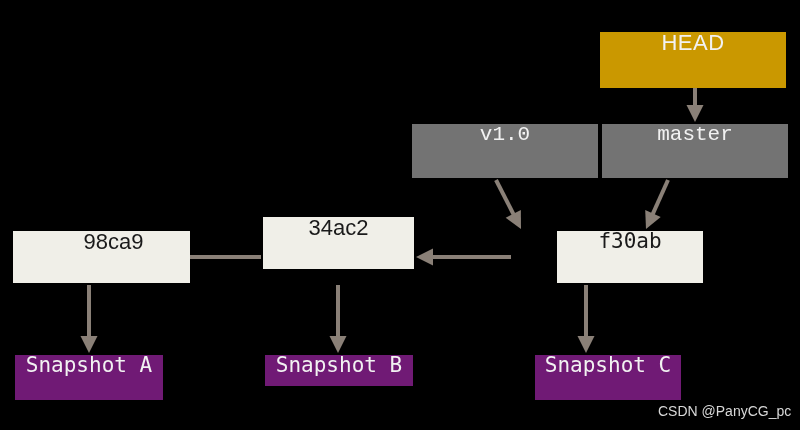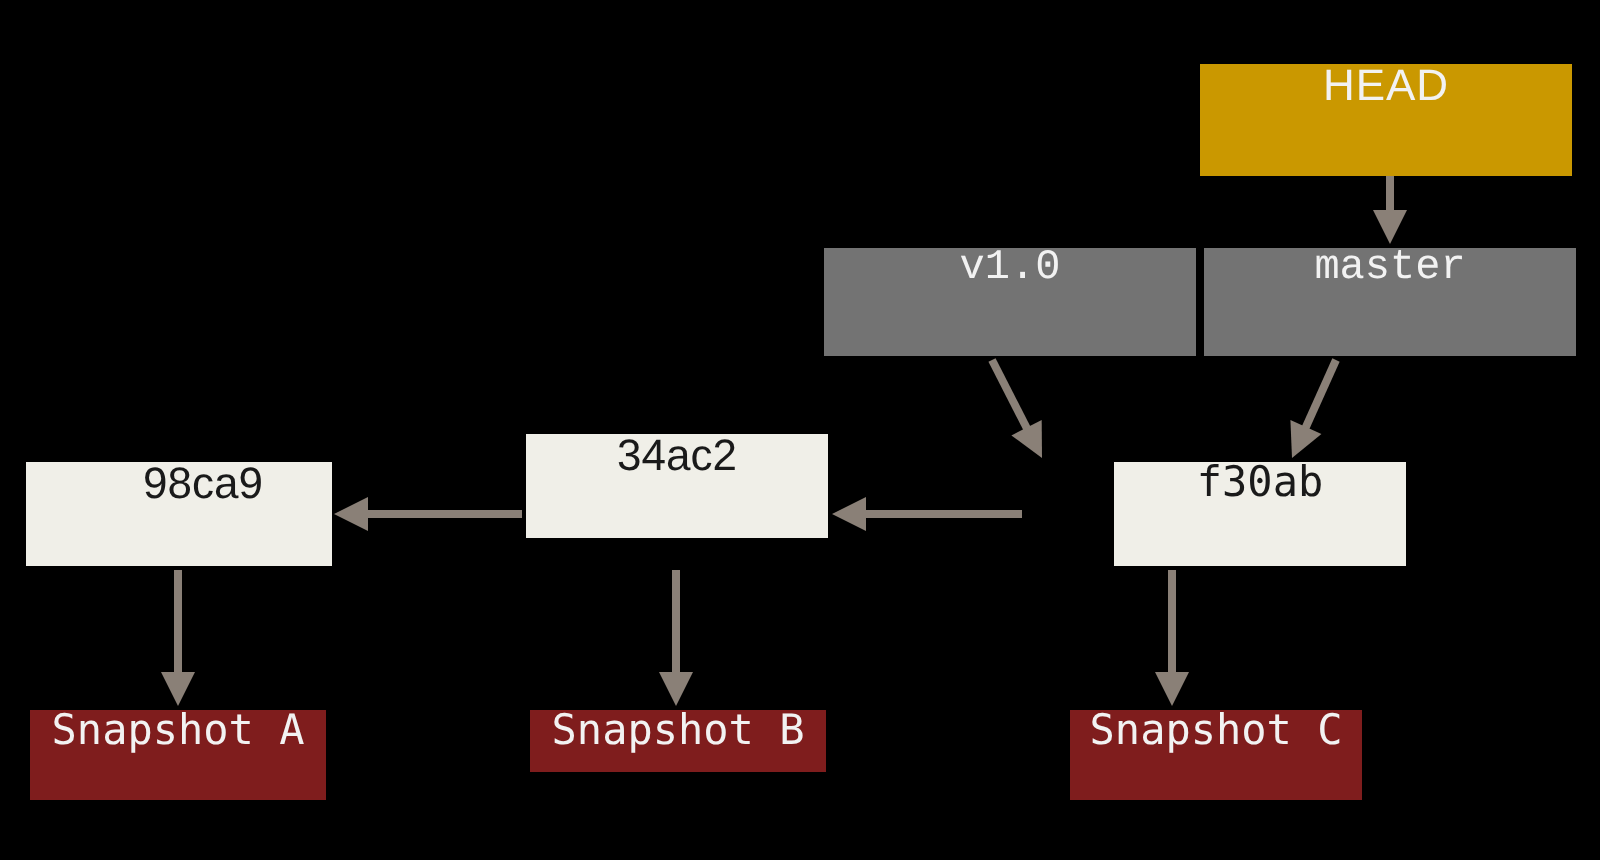--- a/index.html
+++ b/index.html
@@ -40,21 +40,21 @@
   .node-commit {
     background: #f0efe8;
     color: #1a1a1a;
     font-size: 22px;
   }
   .node-commit.mono {
     font-family: "DejaVu Sans Mono", monospace;
     font-size: 21px;
   }
   .node-snapshot {
-    background: #7f1d1d;
+    background: #701a75;
     color: #f2f2f2;
     font-family: "DejaVu Sans Mono", monospace;
     font-size: 21px;
   }
   #arrows {
     position: absolute;
     left: 0;
     top: 0;
     width: 800px;
     height: 430px;
@@ -104,20 +104,21 @@
       </g>
       <g>
         <line x1="586" y1="285" x2="586" y2="338" stroke="#8a8077" stroke-width="4"></line>
         <polygon points="586,353 577.5,336 594.5,336" fill="#8a8077"></polygon>
       </g>
     </svg>
   <div id="nodes">
       <div class="node node-head" style="left: 600px; top: 32px; width: 186px; height: 56px;"><span>HEAD</span></div>
       <div class="node node-ref" style="left: 412px; top: 124px; width: 186px; height: 54px;"><span>v1.0</span></div>
       <div class="node node-ref" style="left: 602px; top: 124px; width: 186px; height: 54px;"><span>master</span></div>
-      <div class="node node-commit" style="left: 13px; top: 231px; width: 153px; height: 52px; padding-left: 24px;"><span>98ca9</span></div>
+      <div class="node node-commit" style="left: 13px; top: 231px; width: 177px; height: 52px; padding-left: 24px;"><span>98ca9</span></div>
       <div class="node node-commit" style="left: 263px; top: 217px; width: 151px; height: 52px;"><span>34ac2</span></div>
       <div class="node node-commit mono" style="left: 513px; top: 231px; width: 146px; height: 52px; margin-left: 44px;"><span>f30ab</span></div>
       <div class="node node-snapshot" style="left: 15px; top: 355px; width: 148px; height: 45px;"><span>Snapshot A</span></div>
       <div class="node node-snapshot" style="left: 265px; top: 355px; width: 148px; height: 31px;"><span>Snapshot B</span></div>
       <div class="node node-snapshot" style="left: 535px; top: 355px; width: 146px; height: 45px;"><span>Snapshot C</span></div>
     </div>
+  <div class="watermark" style="left: 658px; top: 403px;">CSDN @PanyCG_pc</div>
 </div>
 
 </body></html>

